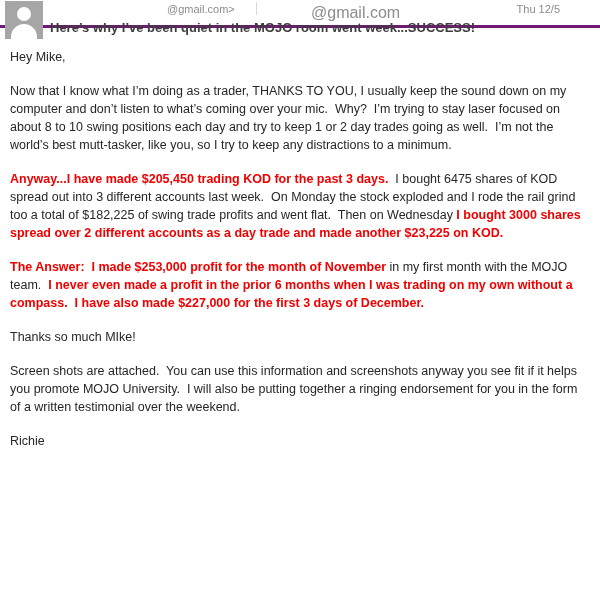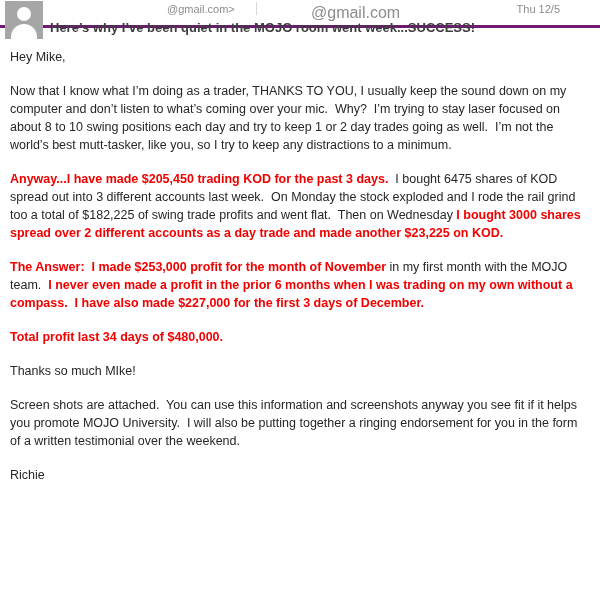--- a/index.html
+++ b/index.html
@@ -91,17 +91,16 @@
   <span class="meta-recipient">@gmail.com</span>
   <span class="meta-date">Thu 12/5</span>
   <div class="subject">Here’s why I’ve been quiet in the MOJO room went week...SUCCESS!</div>
 </div>
 
 <div class="msg-body">
     <p><span>Hey Mike,</span></p>
     <p><span>Now that I know what I’m doing as a trader, THANKS TO YOU, I usually keep the sound down on my computer and don’t listen to what’s coming over your mic.  Why?  I’m trying to stay laser focused on about 8 to 10 swing positions each day and try to keep 1 or 2 day trades going as well.  I’m not the world’s best mutt-tasker, like you, so I try to keep any distractions to a minimum.</span></p>
     <p><span class="red">Anyway...I have made $205,450 trading KOD for the past 3 days.</span><span>  I bought 6475 shares of KOD spread out into 3 different accounts last week.  On Monday the stock exploded and I rode the rail grind too a total of $182,225 of swing trade profits and went flat.  Then on Wednesday </span><span class="red">I bought 3000 shares spread over 2 different accounts as a day trade and made another $23,225 on KOD.</span></p>
     <p><span class="red">The Answer:  I made $253,000 profit for the month of November</span><span> in my first month with the MOJO team.  </span><span class="red">I never even made a profit in the prior 6 months when I was trading on my own without a compass.  I have also made $227,000 for the first 3 days of December.</span></p>
-    <p><span class="red">Total profit last 34 days of $480,000.</span></p>
     <p><span>Thanks so much MIke!</span></p>
     <p><span>Screen shots are attached.  You can use this information and screenshots anyway you see fit if it helps you promote MOJO University.  I will also be putting together a ringing endorsement for you in the form of a written testimonial over the weekend.</span></p>
     <p><span>Richie</span></p>
   </div>
 
 </body></html>

